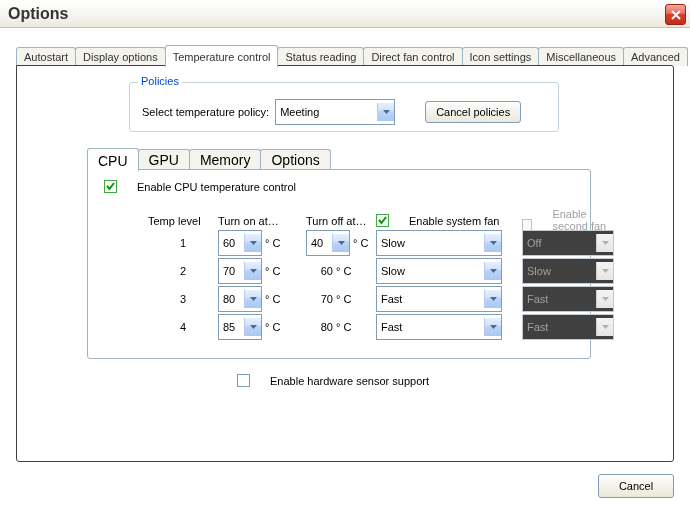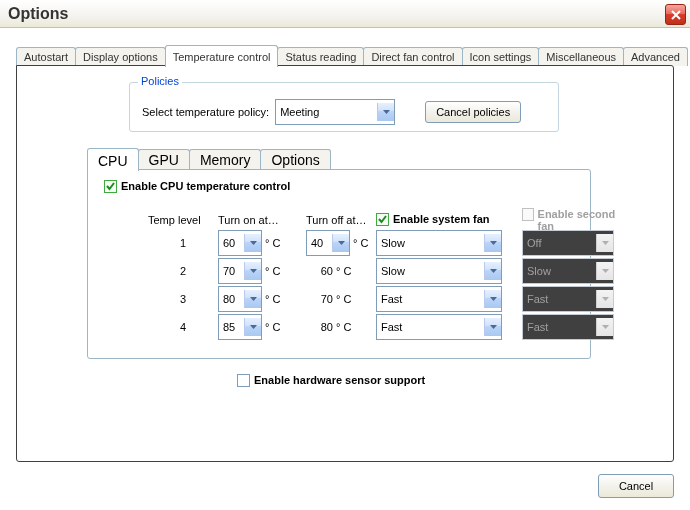--- a/index.html
+++ b/index.html
@@ -200,24 +200,23 @@
     top: 103px;
     width: 504px;
     height: 190px;
     border: 1px solid #9cb6c5;
     border-radius: 0 3px 3px 3px;
     background: #fff;
   }
 
   .chk {
     display: inline-flex;
-    align-items: flex-start;
-    gap: 4px;
-    cursor: default;
-    font-weight: bold;
+    align-items: flex-end;
+    gap: 20px;
+    cursor: default;
   }
   .chkbox {
     width: 13px;
     height: 13px;
     border: 1px solid #3faa3f;
     background: #f5fbf5;
     display: inline-flex;
     align-items: center;
     justify-content: center;
   }

